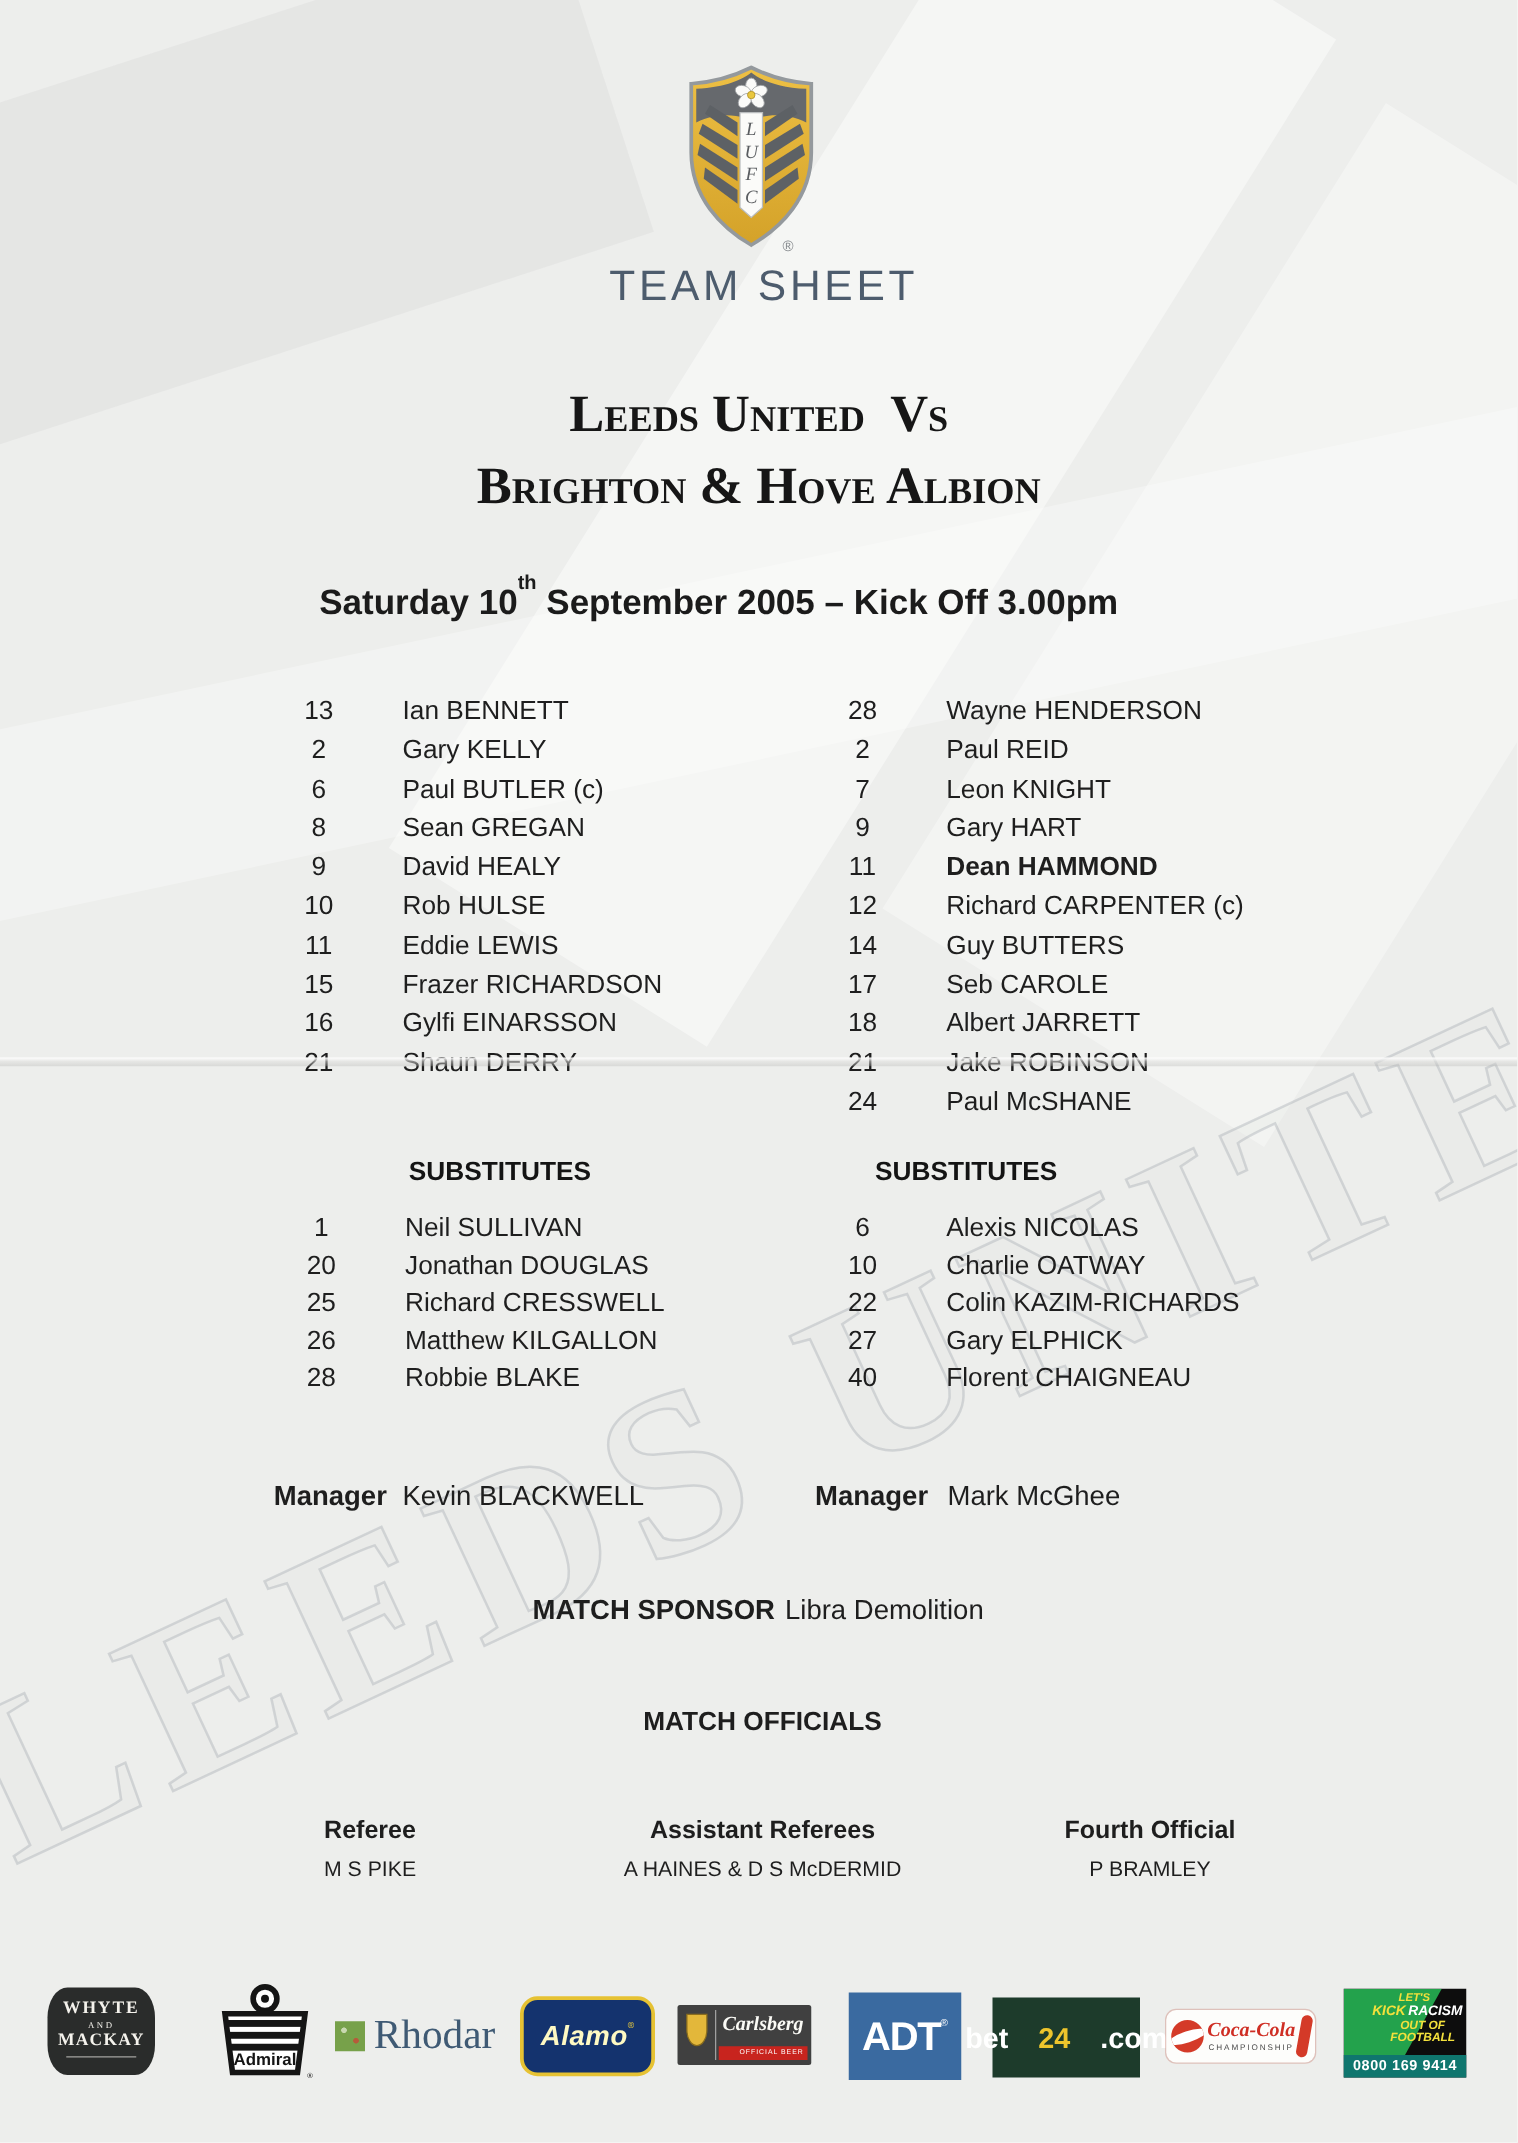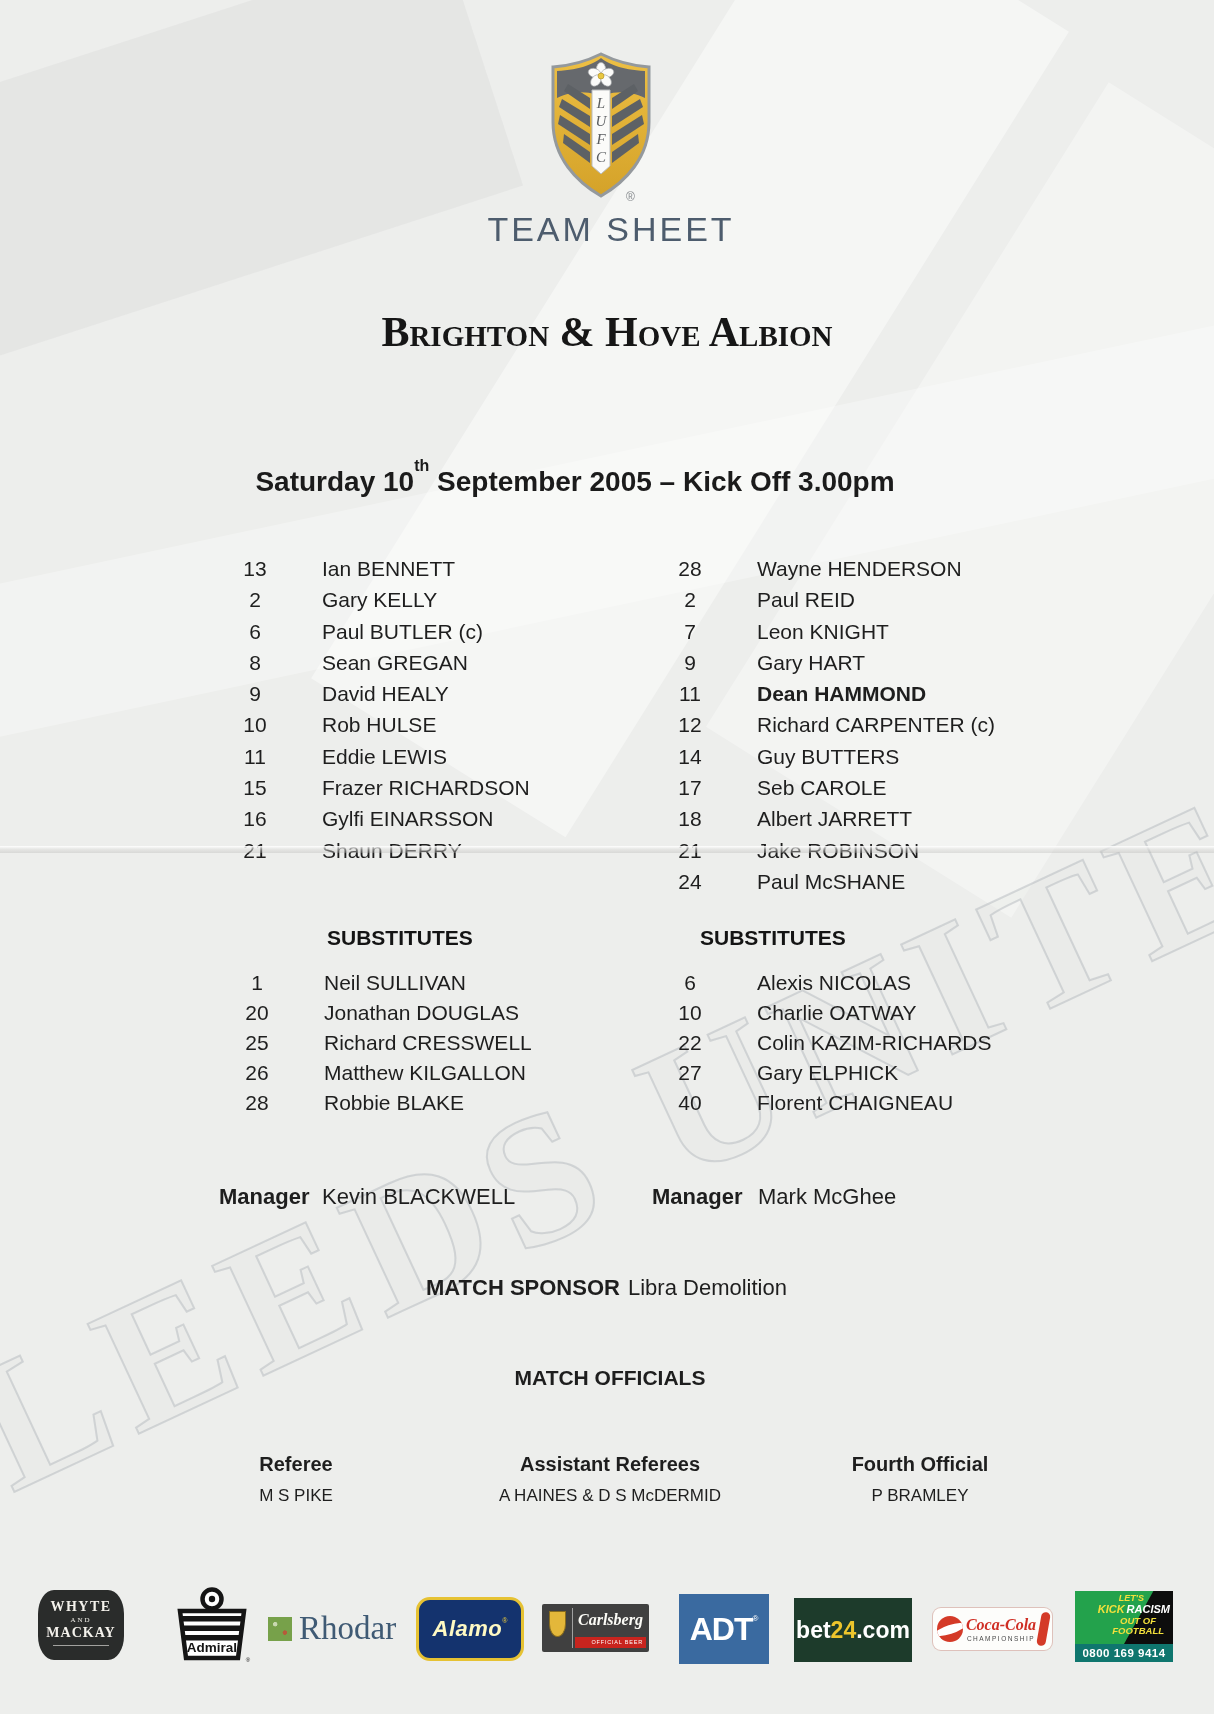--- a/index.html
+++ b/index.html
@@ -111,21 +111,21 @@
     font-style:italic; font-weight:700; font-size:16px; color:#fbfbf6; }
   .cb-band { position:absolute; left:33px; right:3px; bottom:4px; height:11px; background:#c8241e;
     color:#fff; font-size:5.5px; letter-spacing:0.8px; text-align:right; line-height:11px; padding-right:3px; }
 
   .adt { left:679px; top:1594px; width:90px; height:70px; background:#3a6aa0;
     display:flex; align-items:center; justify-content:center; }
   .adt-text { color:#fff; font-weight:800; font-size:32px; letter-spacing:-1px; }
   .adt-reg { color:#fff; font-size:8px; position:relative; top:-11px; }
 
   .bet24 { left:794px; top:1598px; width:118px; height:64px; background:#1d3b2b;
-    display:flex; align-items:center; justify-content:center; font-size:23px; font-weight:700; }
+    display:flex; align-items:center; justify-content:center; font-size:23px; font-weight:700;gap:24px; }
   .bet-w { color:#fff; } .bet-y { color:#edc52c; }
 
   .cocacola { left:933px; top:1608px; width:119px; height:42px; background:#fdfdfb;
     border-radius:8px; box-shadow:0 0 0 1px rgba(180,60,40,0.25); display:flex; align-items:center; }
   .cc-ball { width:26px; height:26px; border-radius:50%; background:#d43a28; margin-left:4px; position:relative; overflow:hidden; flex:none; }
   .cc-ball::after { content:""; position:absolute; left:-3px; top:9px; width:32px; height:9px;
     background:#fff; transform:rotate(-18deg); border-radius:50%; }
   .cc-text { text-align:center; flex:1; }
   .cc-script { font-family:"Liberation Serif", serif; font-style:italic; font-weight:700;
     font-size:16px; color:#cf2e24; }
@@ -195,20 +195,21 @@
           <text x="60" y="94">F</text>
           <text x="60" y="112">C</text>
         </g>
       </svg>
     </div>
     <div class="reg-mark">®</div>
 
     <div class="sheet-title">TEAM SHEET</div>
 
     <div class="match-title">
+      <div class="pre">Leeds United  Vs</div>
       <div>Brighton &amp; Hove Albion</div>
     </div>
 
     <div class="date-line"><span>Saturday 10</span><sup>th</sup><span> September 2005 – Kick Off 3.00pm</span></div>
 
     <div class="plist starters home-starters">
 
     <div class="prow">
           <span class="pnum">13</span>
           <span class="pname">Ian BENNETT</span>

